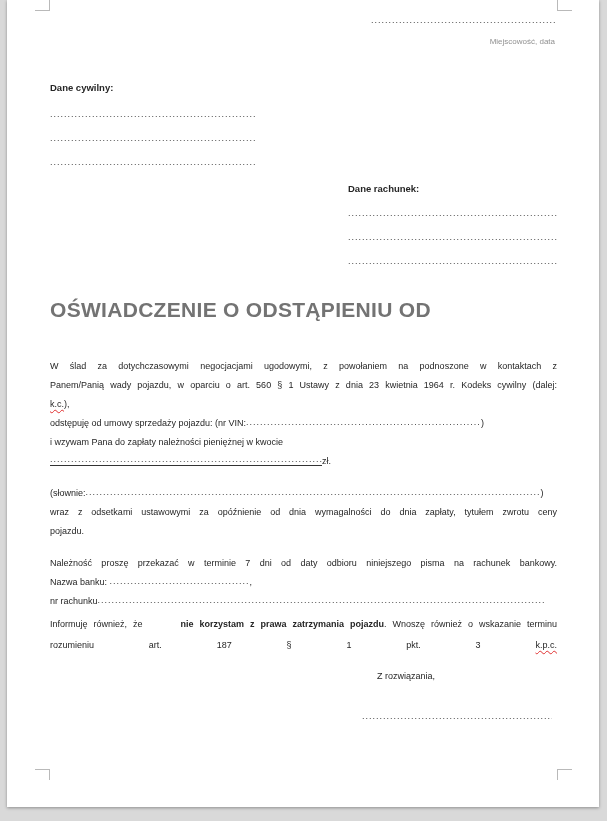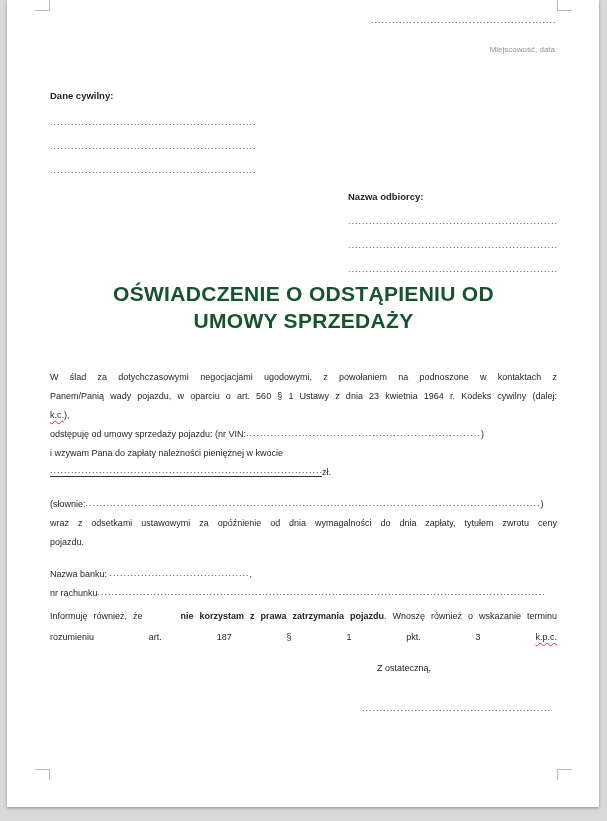--- a/index.html
+++ b/index.html
@@ -27,33 +27,33 @@
   .dots{
     display:inline-block;overflow:hidden;white-space:nowrap;
     letter-spacing:1px;color:#3a3a3a;height:11px;line-height:10px;
     vertical-align:-2px;font-size:9px;
   }
   .blank{border-bottom:1px solid #333;}
 
   .topline{margin-top:10px;text-align:right;}
   .place-date{
     text-align:right;font-size:8px;color:#909090;
-    margin-top:17px;padding-right:2px;line-height:10px;
+    margin-top:9px;padding-right:2px;line-height:10px;
   }
 
   .lbl{font-weight:bold;font-size:9.5px;line-height:19px;}
   .sender-label{margin-top:31px;}
   .addr-lines div{height:24px;line-height:24px;}
   .sender-lines{margin-top:4px;}
   .recipient-block{margin-left:298px;margin-top:6px;}
   .recipient-lines{margin-top:2px;}
 
   .title{
-    text-align:center;
-    font-size:21px;font-weight:bold;line-height:27px;letter-spacing:.3px;color:#14532d;
+    margin-top:24px;
+    font-size:21px;font-weight:bold;line-height:27px;letter-spacing:.3px;color:#737373;
   }
 
   .bodytext{font-size:9px;line-height:19px;margin-top:34px;}
   .j{text-align:justify;text-align-last:justify;}
   .b{font-weight:bold;padding-left:32px;}
   .sq{
     text-decoration:underline;
     text-decoration-style:wavy;
     text-decoration-color:#e03131;
     text-decoration-thickness:1px;
@@ -86,62 +86,62 @@
     <div class="place-date">Miejscowość, data</div>
 
     <div class="lbl sender-label">Dane cywilny:</div>
     <div class="addr-lines sender-lines">
       <div><span class="dots" style="width:207px">........................................................................................................................................................................................................................................................................................</span></div>
       <div><span class="dots" style="width:207px">........................................................................................................................................................................................................................................................................................</span></div>
       <div><span class="dots" style="width:207px">........................................................................................................................................................................................................................................................................................</span></div>
     </div>
 
     <div class="recipient-block">
-      <div class="lbl">Nazwa odbiorcy:</div>
+      <div class="lbl">Dane rachunek:</div>
       <div class="addr-lines recipient-lines">
         <div><span class="dots" style="width:209px">........................................................................................................................................................................................................................................................................................</span></div>
         <div><span class="dots" style="width:209px">........................................................................................................................................................................................................................................................................................</span></div>
         <div><span class="dots" style="width:209px">........................................................................................................................................................................................................................................................................................</span></div>
       </div>
     </div>
 
     <div class="title">
       <div>OŚWIADCZENIE O ODSTĄPIENIU OD</div>
-      <div>UMOWY SPRZEDAŻY</div>
     </div>
 
     <div class="bodytext">
 
       <div>
         <div class="j">W ślad za dotychczasowymi negocjacjami ugodowymi, z powołaniem na podnoszone w kontaktach z</div>
         <div class="j">Panem/Panią wady pojazdu, w oparciu o art. 560 § 1 Ustawy z dnia 23 kwietnia 1964 r. Kodeks cywilny (dalej:</div>
         <div><span class="sq">k.c.</span><span>),</span></div>
         <div><span>odstępuję od umowy sprzedaży pojazdu: (nr VIN:</span><span class="dots" style="width:235px">........................................................................................................................................................................................................................................................................................</span><span>)</span></div>
         <div><span>i wzywam Pana do zapłaty należności pieniężnej w kwocie </span><span class="dots blank" style="width:272px">........................................................................................................................................................................................................................................................................................</span><span>zł.</span></div>
       </div>
 
       <div class="p2">
         <div><span>(słownie:</span><span class="dots" style="width:455px">........................................................................................................................................................................................................................................................................................</span><span>)</span></div>
         <div class="j">wraz z odsetkami ustawowymi za opóźnienie od dnia wymagalności do dnia zapłaty, tytułem zwrotu ceny</div>
         <div>pojazdu.</div>
       </div>
 
       <div class="p3">
+        <div class="j">Należność proszę przekazać w terminie 7 dni od daty odbioru niniejszego pisma na rachunek bankowy.</div>
         <div><span>Nazwa banku: </span><span class="dots" style="width:140px">........................................................................................................................................................................................................................................................................................</span><span>,</span></div>
         <div><span>nr rachunku</span><span class="dots" style="width:447px">........................................................................................................................................................................................................................................................................................</span></div>
       </div>
 
       <div class="p4 j">
         <div class="j"><span>Informuję również, że </span><span class="b">nie korzystam z prawa zatrzymania pojazdu</span><span>. Wnoszę również o wskazanie terminu</span></div>
         <div><span>rozumieniu art. 187 § 1 pkt. 3 </span><span class="sq">k.p.c.</span></div>
       </div>
 
     </div>
 
     <div class="closing">
-      <div class="signoff">Z ostateczną,</div>
+      <div class="signoff">Z rozwiązania,</div>
       <div class="sig-line">
         <span class="dots" style="width:190px">........................................................................................................................................................................................................................................................................................</span>
       </div>
     </div>
 
   </div>
 </div>
 
 </body></html>

